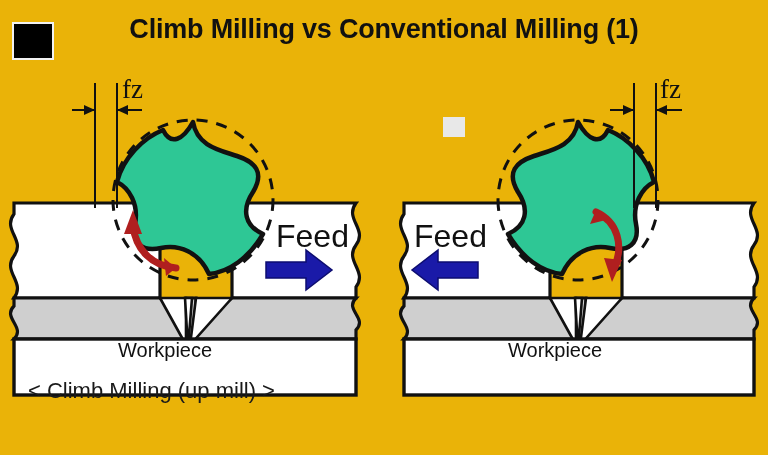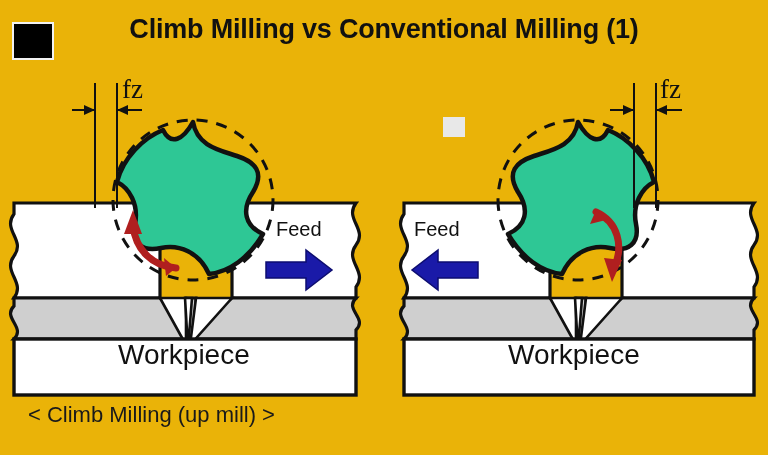--- a/index.html
+++ b/index.html
@@ -18,33 +18,33 @@
     position:absolute;left:12px;top:22px;width:38px;height:34px;
     background:#000;border:2px solid #f2f2f2;
   }
   .fz-label{
     position:absolute;font-family:"Liberation Serif",serif;
     font-size:27px;color:#111;text-align:right;
   }
   #fz-left{left:122px;top:74px;}
   #fz-right{left:660px;top:74px;}
   .feed-label{
-    position:absolute;font-size:20px;color:#111;
+    position:absolute;font-size:32px;color:#111;
     font-family:"Liberation Sans",sans-serif;
   }
   #feed-left{left:276px;top:218px;}
   #feed-right{left:414px;top:218px;}
   .workpiece-label{
-    position:absolute;font-size:28px;color:#111;
+    position:absolute;font-size:20px;color:#111;
     font-family:"Liberation Sans",sans-serif;
   }
   #wp-left{left:118px;top:339px;}
   #wp-right{left:508px;top:339px;}
   .caption{
-    position:absolute;top:402px;font-size:22px;color:#1a1a1a;
+    position:absolute;top:378px;font-size:22px;color:#1a1a1a;
     font-family:"Liberation Sans",sans-serif;white-space:nowrap;
   }
   #cap-left{left:28px;}
   #cap-right{left:382px;}
   .artifact{
     position:absolute;left:443px;top:117px;width:22px;height:20px;
     background:#e8e8e8;
   }
 </style>
 </head>

